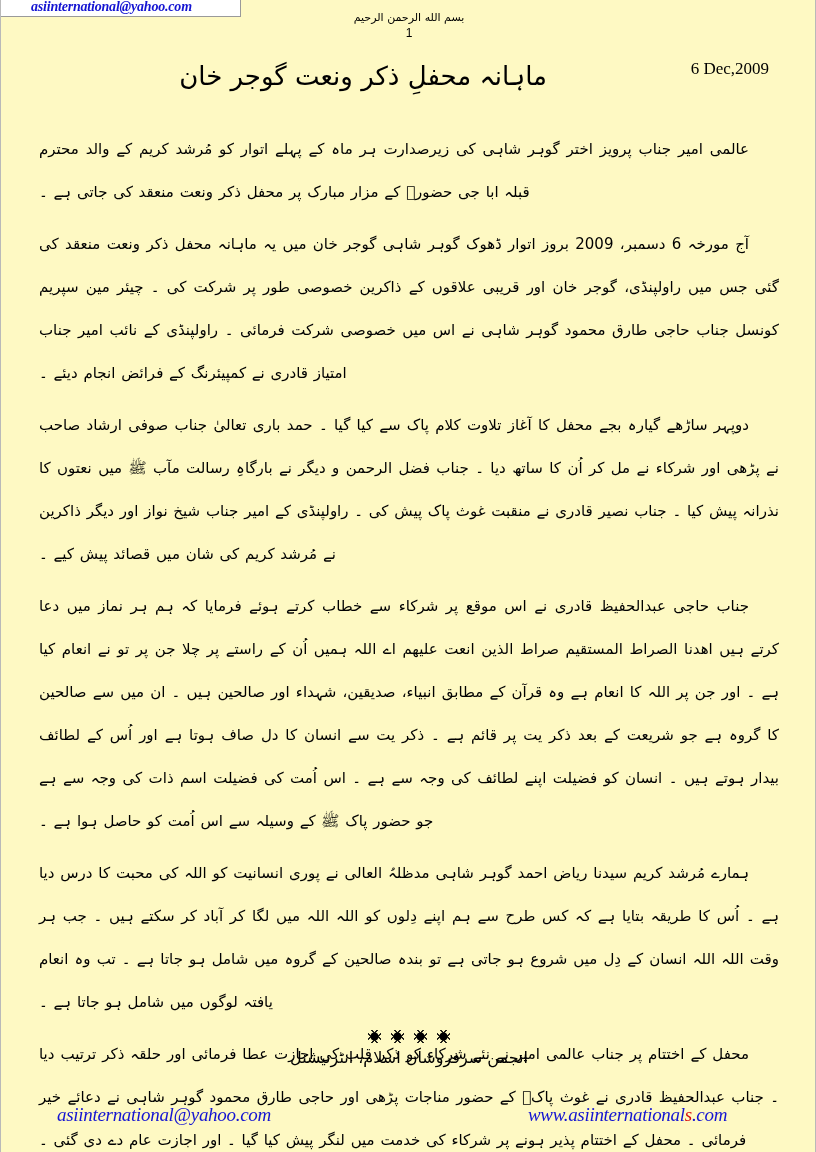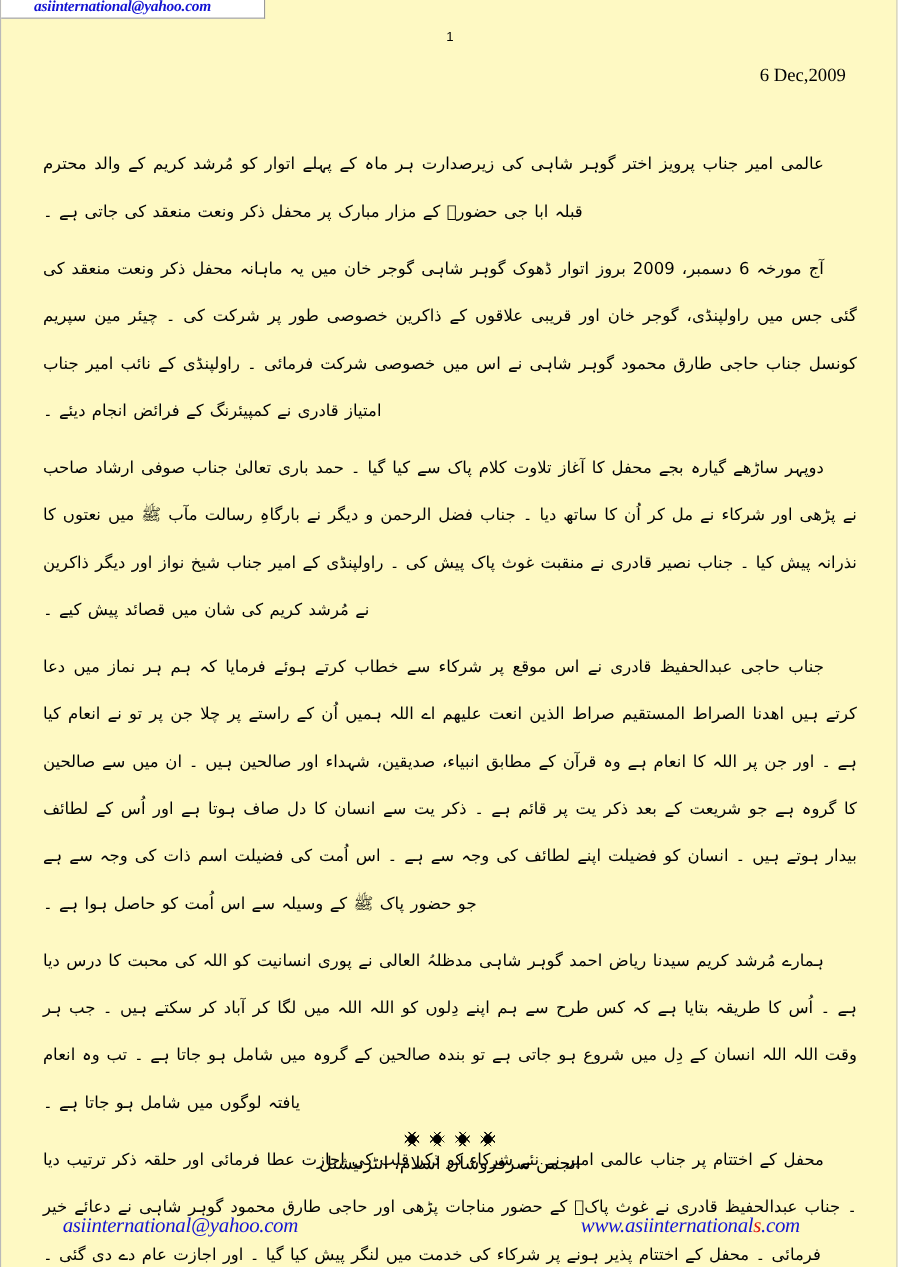--- a/index.html
+++ b/index.html
@@ -199,23 +199,25 @@
 </style>
 </head>
 <body>
 
 <div id="page">
 
   <div class="top-banner">
     <span class="mail">asiinternational@yahoo.com</span>
   </div>
 
+  <div class="bismillah">بسم الله الرحمن الرحيم</div>
   <div class="page-number">1</div>
 
   <div class="title-row">
+    <div class="doc-title">ماہانہ محفلِ ذکر ونعت گوجر خان</div>
     <div class="doc-date">6 Dec,2009</div>
   </div>
 
   <div class="body-area">
     <p class="para">عالمی امیر جناب پرویز اختر گوہر شاہی کی زیرصدارت  ہر ماہ کے پہلے اتوار کو مُرشد کریم کے والد محترم قبلہ ابا جی حضورؒ کے مزار مبارک پر محفل ذکر ونعت منعقد کی جاتی ہے ۔</p>
     <p class="para">آج مورخہ 6 دسمبر، 2009 بروز اتوار ڈھوک گوہر شاہی گوجر خان میں یہ ماہانہ محفل ذکر ونعت منعقد کی گئی جس میں راولپنڈی، گوجر خان اور قریبی علاقوں کے ذاکرین خصوصی طور پر شرکت کی ۔ چیئر مین سپریم کونسل جناب حاجی طارق محمود گوہر شاہی نے اس میں خصوصی شرکت فرمائی ۔ راولپنڈی کے نائب امیر جناب امتیاز قادری نے کمپیئرنگ کے فرائض انجام دیئے ۔</p>
     <p class="para">دوپہر ساڑھے گیارہ بجے محفل کا آغاز تلاوت کلام پاک سے کیا گیا ۔ حمد باری تعالیٰ جناب صوفی ارشاد صاحب نے پڑھی اور شرکاء نے مل کر اُن کا ساتھ دیا ۔ جناب فضل الرحمن و دیگر نے بارگاہِ رسالت مآب ﷺ میں نعتوں کا نذرانہ پیش کیا ۔ جناب نصیر قادری نے منقبت غوث پاک پیش کی ۔ راولپنڈی کے امیر جناب شیخ نواز اور دیگر ذاکرین نے مُرشد کریم کی شان میں قصائد پیش کیے ۔</p>
     <p class="para">جناب حاجی عبدالحفیظ قادری نے اس موقع پر شرکاء سے خطاب کرتے ہوئے فرمایا کہ ہم ہر نماز میں دعا کرتے ہیں اھدنا الصراط المستقیم صراط الذین انعت علیھم اے اللہ ہمیں اُن کے راستے پر چلا جن پر تو نے انعام کیا ہے ۔ اور جن پر اللہ کا انعام ہے وہ قرآن کے مطابق انبیاء، صدیقین، شہداء اور صالحین ہیں ۔ ان میں سے صالحین کا گروہ ہے جو شریعت کے بعد ذکر یت پر قائم ہے ۔ ذکر یت سے انسان کا دل صاف ہوتا ہے اور اُس کے لطائف بیدار ہوتے ہیں ۔ انسان کو فضیلت اپنے لطائف کی وجہ سے ہے ۔ اس اُمت کی فضیلت اسم ذات کی وجہ سے ہے جو حضور پاک ﷺ کے وسیلہ سے اس اُمت کو حاصل ہوا ہے ۔</p>
     <p class="para">ہمارے مُرشد کریم سیدنا ریاض احمد گوہر شاہی مدظلہُ العالی نے پوری انسانیت کو اللہ کی محبت کا درس دیا ہے ۔ اُس کا طریقہ بتایا ہے کہ کس طرح سے ہم اپنے دِلوں کو اللہ اللہ میں لگا کر آباد کر سکتے ہیں ۔ جب ہر وقت اللہ اللہ انسان کے دِل میں شروع ہو جاتی ہے تو بندہ صالحین کے گروہ میں شامل ہو جاتا ہے ۔ تب وہ انعام یافتہ لوگوں میں شامل ہو جاتا ہے ۔</p>
     <p class="para">محفل کے اختتام پر جناب عالمی امیر نے نئے شرکاء کو ذکر قلب کی اجازت عطا فرمائی اور حلقہ ذکر ترتیب دیا ۔ جناب عبدالحفیظ قادری نے غوث پاکؒ کے حضور مناجات پڑھی اور حاجی طارق محمود گوہر شاہی نے دعائے خیر فرمائی ۔ محفل کے اختتام پذیر ہونے پر شرکاء کی خدمت میں لنگر پیش کیا گیا ۔ اور اجازت عام دے دی گئی ۔</p>

